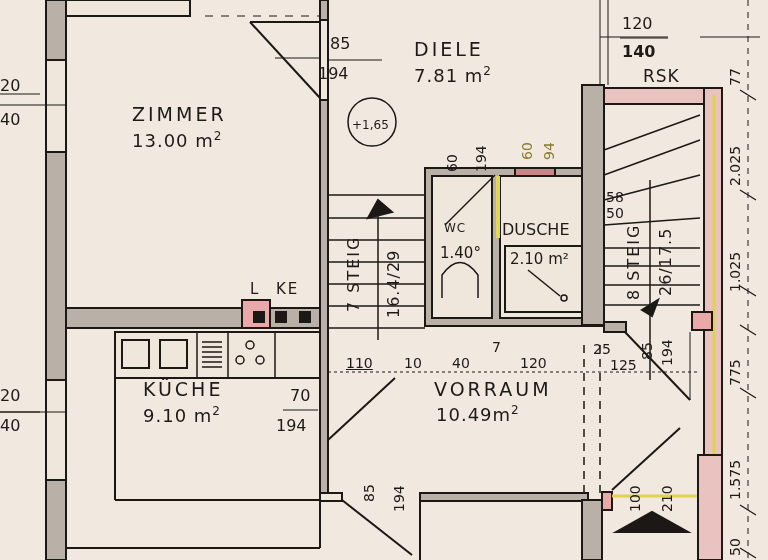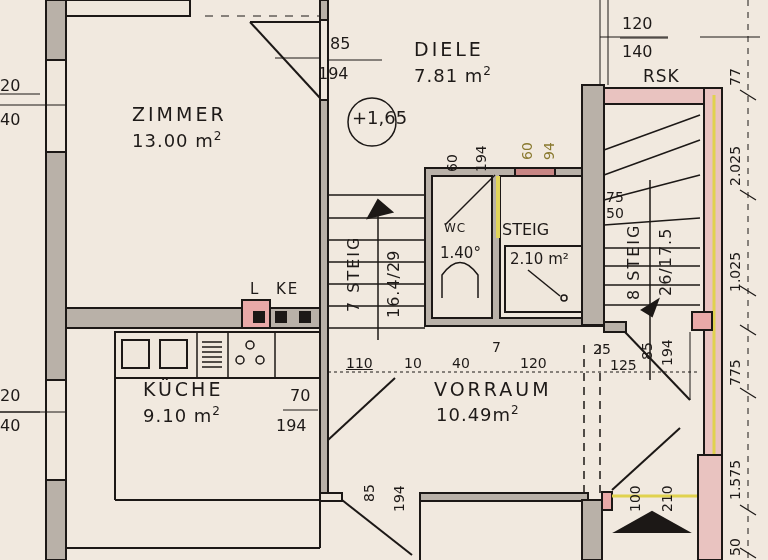--- a/index.html
+++ b/index.html
@@ -165,24 +165,24 @@
 <div class="lbl room-area" style="left:414px;top:67px;"><span>7.81 m</span><sup>2</sup></div>
 
 <div class="lbl room-name" style="left:143px;top:380px;">KÜCHE</div>
 <div class="lbl room-area" style="left:143px;top:407px;"><span>9.10 m</span><sup>2</sup></div>
 
 <div class="lbl room-name" style="left:434px;top:380px;">VORRAUM</div>
 <div class="lbl room-area" style="left:436px;top:406px;"><span>10.49m</span><sup>2</sup></div>
 
 <div class="lbl" style="left:444px;top:222px;font-size:12px;letter-spacing:1px;">WC</div>
 <div class="lbl" style="left:440px;top:246px;font-size:15px;letter-spacing:0;">1.40°</div>
-<div class="lbl" style="left:502px;top:222px;font-size:16px;letter-spacing:0;">STEIG</div>
+<div class="lbl" style="left:502px;top:222px;font-size:16px;letter-spacing:0;">DUSCHE</div>
 <div class="lbl" style="left:510px;top:252px;font-size:15px;letter-spacing:0;">2.10 m²</div>
 
-<div class="lbl" style="left:352px;top:109px;font-size:18px;letter-spacing:0;">+1,65</div>
+<div class="lbl" style="left:352px;top:119px;font-size:12px;letter-spacing:0;">+1,65</div>
 
 <div class="lbl" style="left:250px;top:282px;font-size:15px;">L</div>
 <div class="lbl" style="left:276px;top:282px;font-size:15px;">KE</div>
 <div class="lbl" style="left:643px;top:68px;font-size:17px;letter-spacing:1px;">RSK</div>
 
 <div class="lbl vert" style="left:346px;top:312px;font-size:16px;">7 STEIG</div>
 <div class="lbl vert" style="left:386px;top:318px;font-size:16px;letter-spacing:1px;">16.4/29</div>
 <div class="lbl vert" style="left:626px;top:300px;font-size:16px;">8 STEIG</div>
 <div class="lbl vert" style="left:658px;top:296px;font-size:16px;letter-spacing:1px;">26/17.5</div>
 
@@ -191,28 +191,28 @@
 <div class="dim" style="left:0px;top:388px;">20</div>
 <div class="dim" style="left:0px;top:418px;">40</div>
 
 <div class="dim" style="left:330px;top:36px;">85</div>
 <div class="dim" style="left:318px;top:66px;">194</div>
 
 <div class="dim" style="left:290px;top:388px;">70</div>
 <div class="dim" style="left:276px;top:418px;">194</div>
 
 <div class="dim" style="left:622px;top:16px;">120</div>
-<div class="dim" style="left:622px;top:44px;">140</div>
+<div class="dim" style="left:622px;top:44px;font-weight:bold;">140</div>
 
 <div class="dim vert dim-sm" style="left:445px;top:172px;">60</div>
 <div class="dim vert dim-sm" style="left:474px;top:172px;">194</div>
 <div class="dim vert dim-sm" style="left:520px;top:160px;color:#8a7a30;">60</div>
 <div class="dim vert dim-sm" style="left:542px;top:160px;color:#8a7a30;">94</div>
 
-<div class="dim dim-sm" style="left:606px;top:190px;">75</div>
+<div class="dim dim-sm" style="left:606px;top:190px;">58</div>
 <div class="dim dim-sm" style="left:606px;top:206px;">50</div>
 
 <div class="dim vert dim-sm" style="left:640px;top:360px;">85</div>
 <div class="dim vert dim-sm" style="left:660px;top:366px;">194</div>
 
 <div class="dim vert dim-sm" style="left:362px;top:502px;">85</div>
 <div class="dim vert dim-sm" style="left:392px;top:512px;">194</div>
 
 <div class="dim vert dim-sm" style="left:628px;top:512px;">100</div>
 <div class="dim vert dim-sm" style="left:660px;top:512px;">210</div>

